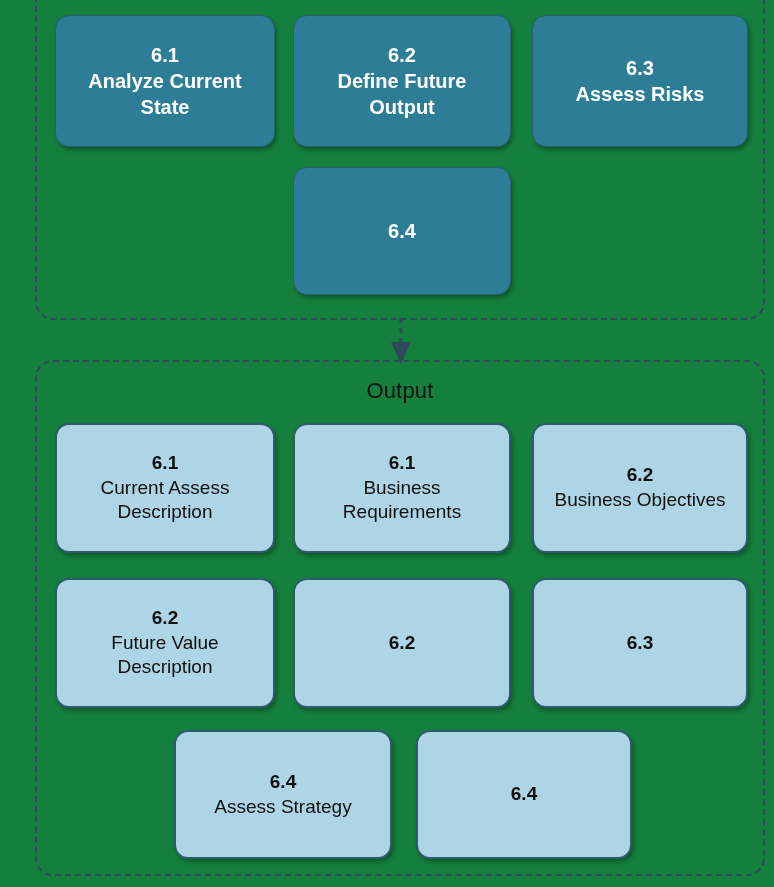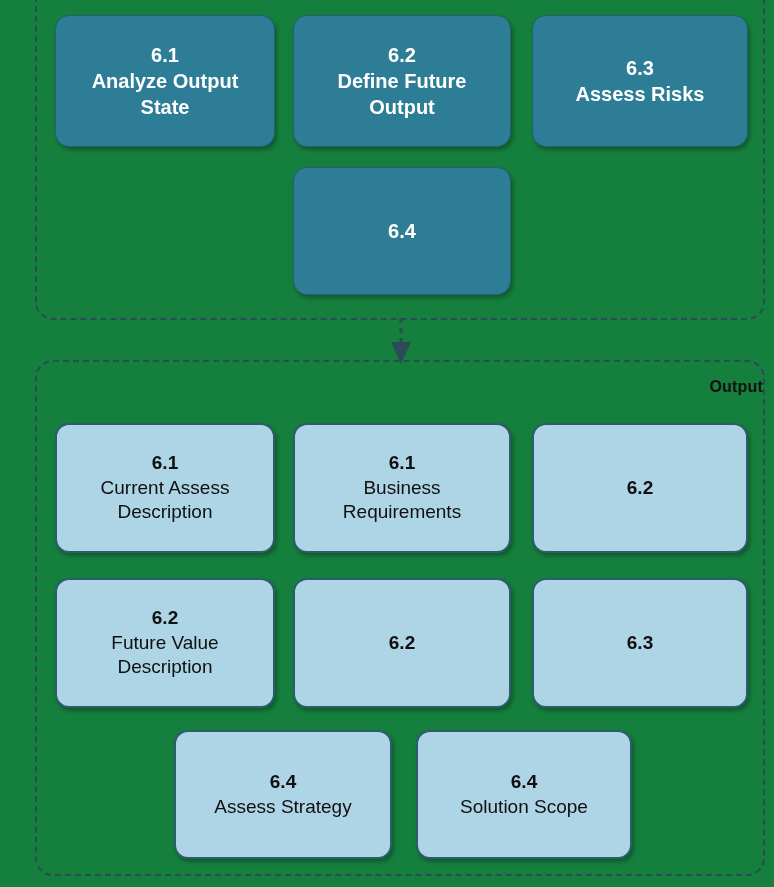--- a/index.html
+++ b/index.html
@@ -36,23 +36,23 @@
     left: 35px;
     top: 360px;
     width: 730px;
     height: 516px;
   }
 
   .group-title {
     position: absolute;
     left: 0;
     right: 0;
-    text-align: right;
-    font-size: 16px;
-    font-weight: bold;
+    text-align: center;
+    font-size: 22px;
+    font-weight: normal;
     color: #111111;
     letter-spacing: 0.2px;
   }
   #output-title {
     top: 16px;
   }
 
   
   #connector {
     position: absolute;
@@ -132,21 +132,21 @@
 </style>
 </head>
 <body>
 
 <div id="canvas">
 
   <div class="group" id="group-process"></div>
 
   <div class="node process" id="proc-0">
     <span class="num">6.1</span>
-    <span class="label">Analyze Output State</span>
+    <span class="label">Analyze Current State</span>
   </div>
 
   <div class="node process" id="proc-1">
     <span class="num">6.2</span>
     <span class="label">Define Future Output</span>
   </div>
 
   <div class="node process" id="proc-2">
     <span class="num">6.3</span>
     <span class="label">Assess Risks</span>
@@ -170,20 +170,21 @@
     <span class="label">Current Assess Description</span>
   </div>
 
   <div class="node output" id="out-1">
     <span class="num">6.1</span>
     <span class="label">Business Requirements</span>
   </div>
 
   <div class="node output" id="out-2">
     <span class="num">6.2</span>
+    <span class="label">Business Objectives</span>
   </div>
 
   <div class="node output" id="out-3">
     <span class="num">6.2</span>
     <span class="label">Future Value Description</span>
   </div>
 
   <div class="node output" id="out-4">
     <span class="num">6.2</span>
   </div>
@@ -192,16 +193,15 @@
     <span class="num">6.3</span>
   </div>
 
   <div class="node output" id="out-6">
     <span class="num">6.4</span>
     <span class="label">Assess Strategy</span>
   </div>
 
   <div class="node output" id="out-7">
     <span class="num">6.4</span>
-    <span class="label">Solution Scope</span>
   </div>
 
 </div>
 
 </body></html>

